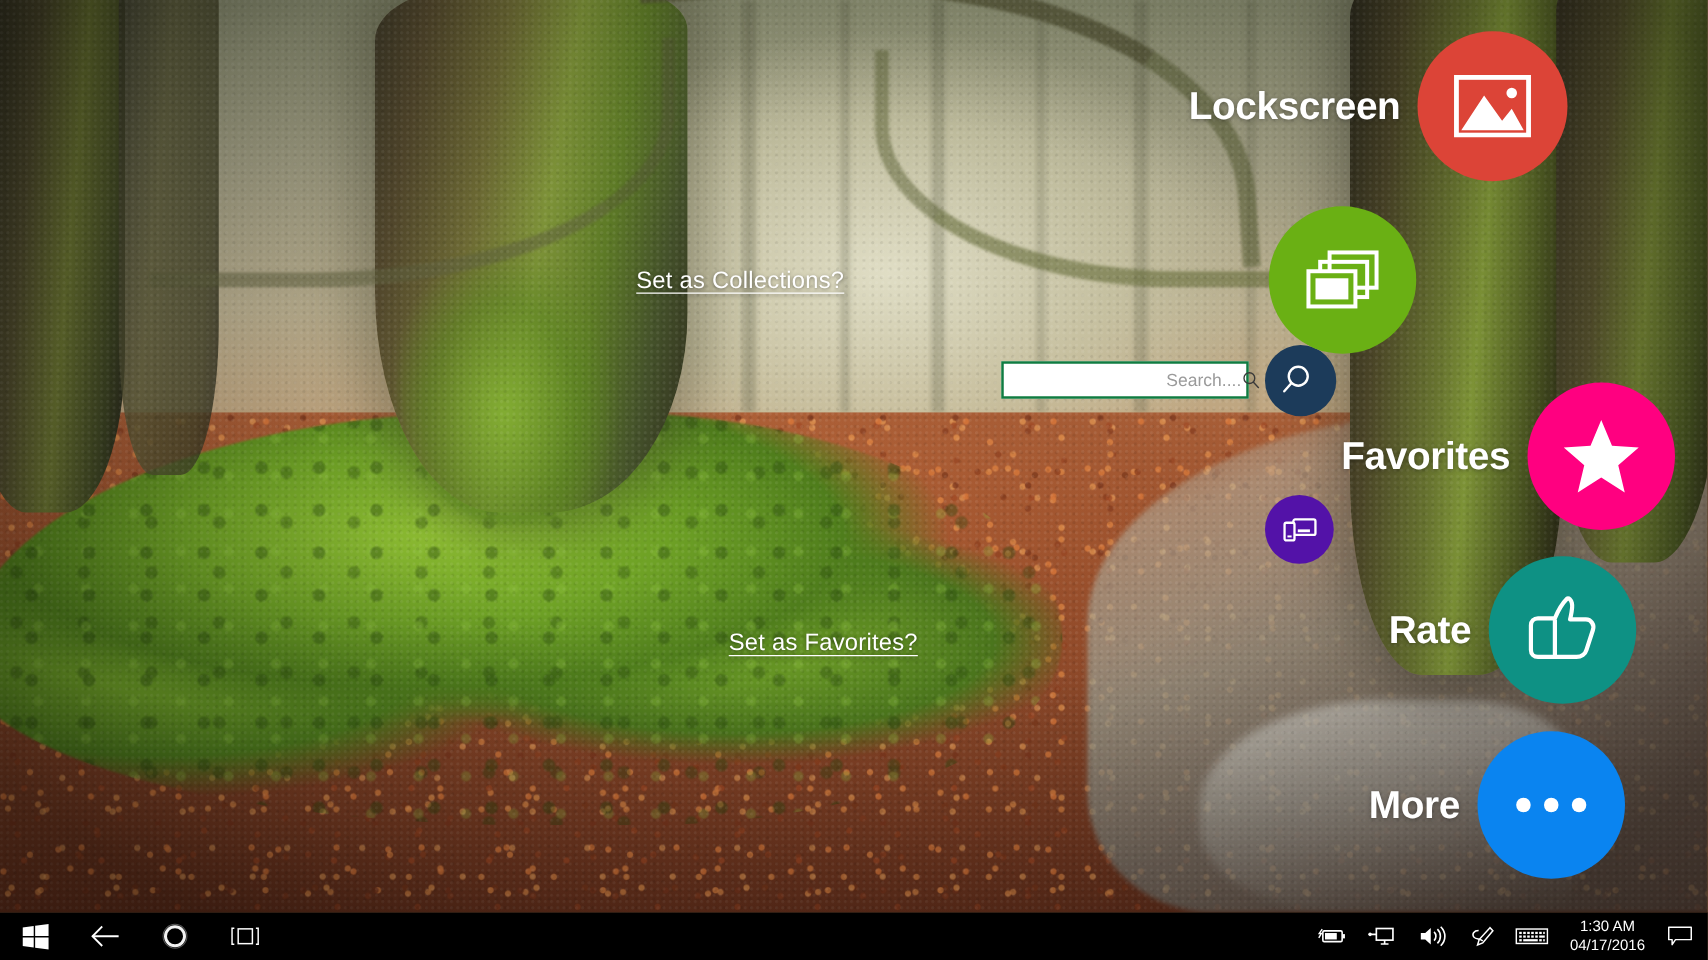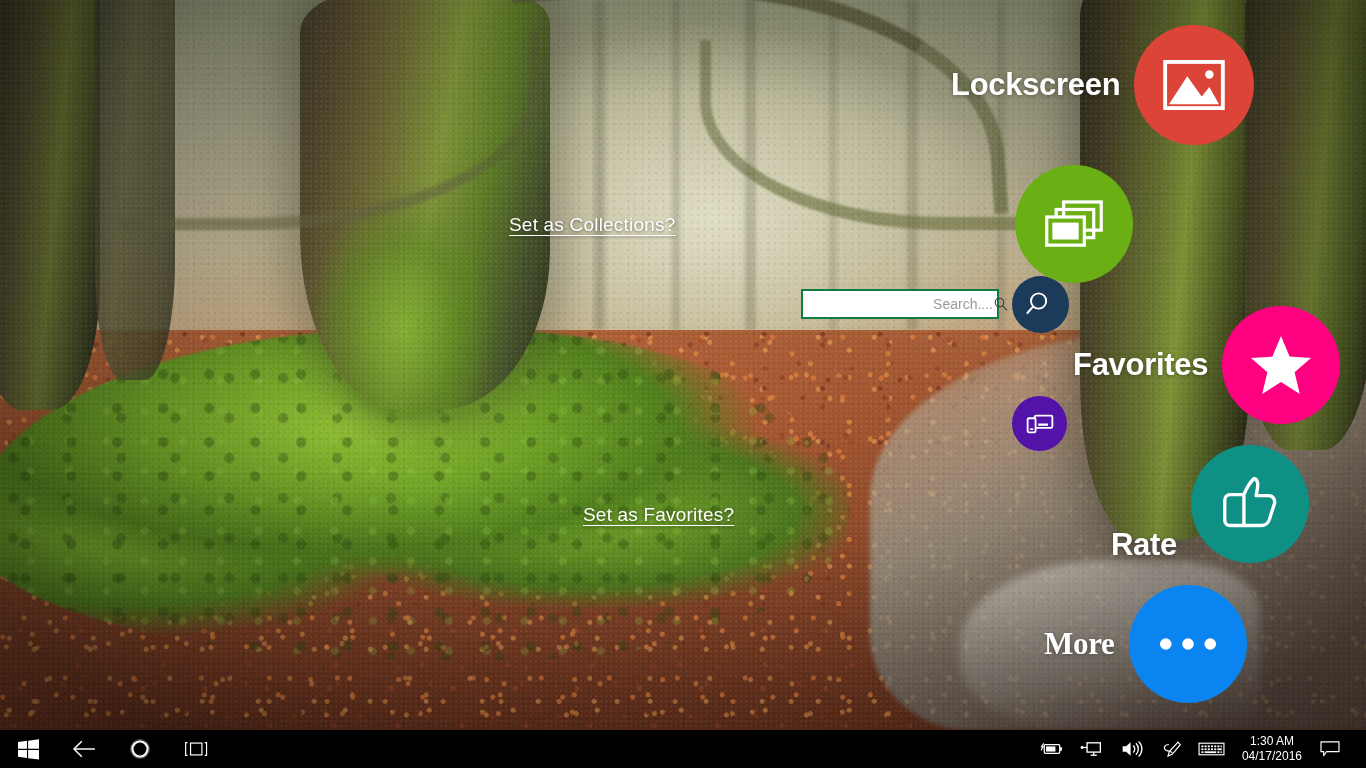--- a/index.html
+++ b/index.html
@@ -235,37 +235,37 @@
   }
   .tile-circle {
     border-radius: 50%;
     display: flex; align-items: center; justify-content: center;
     flex: 0 0 auto;
   }
 
   #tile-categories  { left: 951px;  top: 25px;  }
   #tile-collections { left: 1015px; top: 165px; }
   #tile-favorites   { left: 1073px; top: 306px; }
-  #tile-rate        { left: 1111px; top: 445px; align-items: flex-end; }
-  #tile-more        { left: 1044px; top: 585px; font-family: Liberation Serif, serif; }
+  #tile-rate        { left: 1111px; top: 445px; }
+  #tile-more        { left: 1095px; top: 585px; }
 
   
   .taskbar {
     position: absolute; left: 0; bottom: 0; width: 1366px; height: 38px;
     background: #000;
     display: flex; align-items: center;
   }
   .tb-left { display: flex; align-items: center; }
   .tb-btn {
     width: 56px; height: 38px;
     display: flex; align-items: center; justify-content: center;
     cursor: pointer;
   }
   .tb-spacer { flex: 1 1 auto; }
-  .tb-right { display: flex; align-items: center; height: 38px; padding-right: 18px; }
+  .tb-right { display: flex; align-items: center; height: 38px; padding-right: 4px; }
   .tb-tray {
     width: 40px; height: 38px;
     display: flex; align-items: center; justify-content: center;
     cursor: pointer;
   }
   .tb-clock {
     display: flex; flex-direction: column; align-items: center; justify-content: center;
     color: #fff; font-size: 12px; line-height: 15px;
     padding: 0 10px; height: 38px; cursor: pointer;
   }

